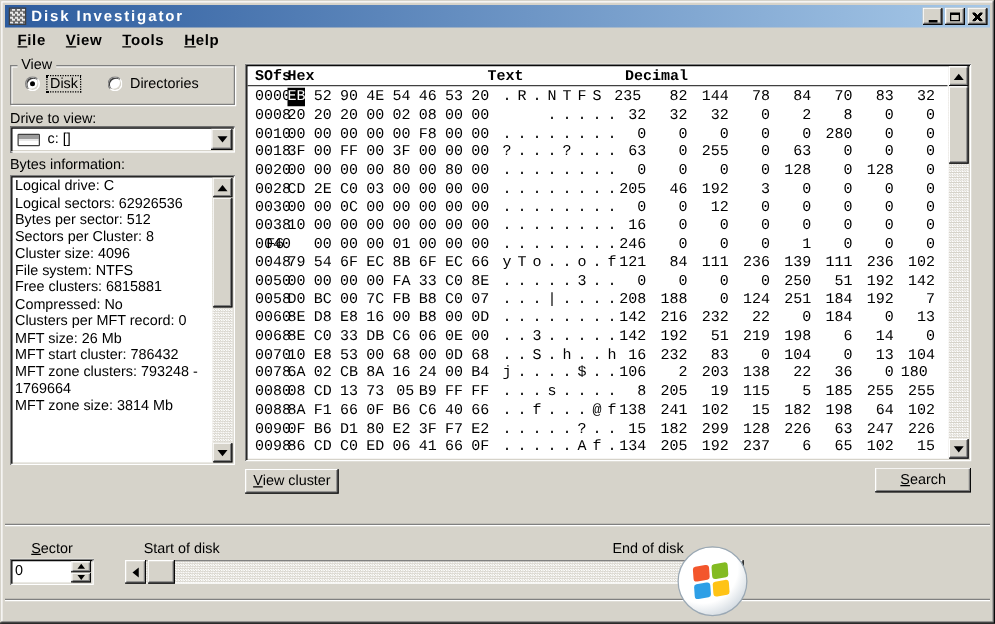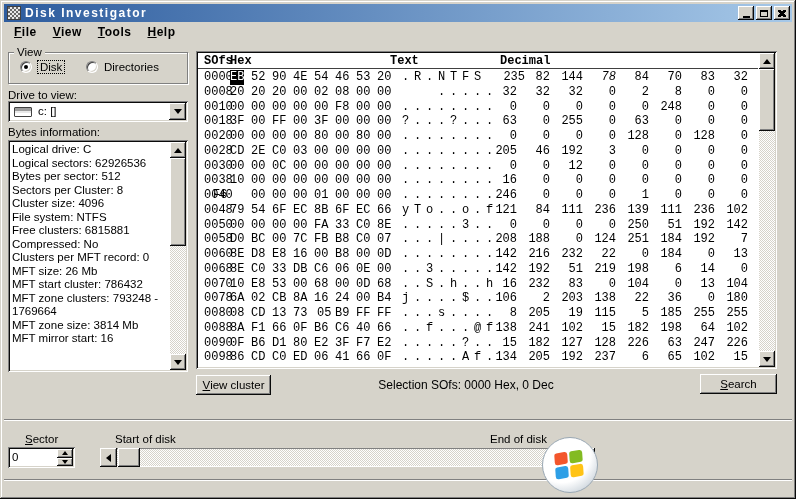--- a/index.html
+++ b/index.html
@@ -213,21 +213,20 @@
         <div class="info-line">Sectors per Cluster: 8</div>
         <div class="info-line">Cluster size: 4096</div>
         <div class="info-line">File system: NTFS</div>
         <div class="info-line">Free clusters: 6815881</div>
         <div class="info-line">Compressed: No</div>
         <div class="info-line">Clusters per MFT record: 0</div>
         <div class="info-line">MFT size: 26 Mb</div>
         <div class="info-line">MFT start cluster: 786432</div>
         <div class="info-line">MFT zone clusters: 793248 - 1769664</div>
         <div class="info-line">MFT zone size: 3814 Mb</div>
-        <div class="info-line">MFT mirror start: 16</div>
       </div>
     <div class="vsb">
       <div class="track checker"></div>
       <div class="sb-btn raised up">
           <div class="tri-up"></div>
         </div>
       <div class="thumb raised" style="height:88px;"></div>
       <div class="sb-btn raised down">
           <div class="tri-down"></div>
         </div>
@@ -254,24 +253,24 @@
           <span class="byte" style="left:158px">53</span>
           <span class="byte" style="left:179px">20</span>
           <span class="tch" style="left:204px">.</span>
           <span class="tch" style="left:216px">R</span>
           <span class="tch" style="left:228px">.</span>
           <span class="tch" style="left:240px">N</span>
           <span class="tch" style="left:252px">T</span>
           <span class="tch" style="left:264px">F</span>
           <span class="tch" style="left:276px">S</span>
           <span class="tch" style="left:288px">&nbsp;</span>
-          <span class="dch" style="left:294px; width:33px;">235</span>
+          <span class="dch" style="left:282px; width:33px;">235</span>
           <span class="dch" style="left:319px; width:33px;">82</span>
           <span class="dch" style="left:352px; width:33px;">144</span>
-          <span class="dch" style="left:385px; width:33px;font-style:italic;">78</span>
+          <span class="dch" style="left:385px; width:33px;">78</span>
           <span class="dch" style="left:418px; width:33px;">84</span>
           <span class="dch" style="left:451px; width:33px;">70</span>
           <span class="dch" style="left:484px; width:33px;">83</span>
           <span class="dch" style="left:517px; width:33px;">32</span>
         </div>
         <div class="hexrow">
           <span class="c-sofs">0008</span>
           <span class="byte" style="left:32px">20</span>
           <span class="byte" style="left:53px">20</span>
           <span class="byte" style="left:74px">20</span>
@@ -313,21 +312,21 @@
           <span class="tch" style="left:240px">.</span>
           <span class="tch" style="left:252px">.</span>
           <span class="tch" style="left:264px">.</span>
           <span class="tch" style="left:276px">.</span>
           <span class="tch" style="left:288px">.</span>
           <span class="dch" style="left:286px; width:33px;">0</span>
           <span class="dch" style="left:319px; width:33px;">0</span>
           <span class="dch" style="left:352px; width:33px;">0</span>
           <span class="dch" style="left:385px; width:33px;">0</span>
           <span class="dch" style="left:418px; width:33px;">0</span>
-          <span class="dch" style="left:451px; width:33px;">248</span>
+          <span class="dch" style="left:451px; width:33px;">280</span>
           <span class="dch" style="left:484px; width:33px;">0</span>
           <span class="dch" style="left:517px; width:33px;">0</span>
         </div>
         <div class="hexrow">
           <span class="c-sofs">0018</span>
           <span class="byte" style="left:32px">3F</span>
           <span class="byte" style="left:53px">00</span>
           <span class="byte" style="left:74px">FF</span>
           <span class="byte" style="left:95px">00</span>
           <span class="byte" style="left:116px">3F</span>
@@ -666,21 +665,21 @@
           <span class="tch" style="left:264px">$</span>
           <span class="tch" style="left:276px">.</span>
           <span class="tch" style="left:288px">.</span>
           <span class="dch" style="left:286px; width:33px;">106</span>
           <span class="dch" style="left:319px; width:33px;">2</span>
           <span class="dch" style="left:352px; width:33px;">203</span>
           <span class="dch" style="left:385px; width:33px;">138</span>
           <span class="dch" style="left:418px; width:33px;">22</span>
           <span class="dch" style="left:451px; width:33px;">36</span>
           <span class="dch" style="left:484px; width:33px;">0</span>
-          <span class="dch" style="left:517px; width:33px;">180</span>
+          <span class="dch" style="left:517px; width:33px;text-align:center;">180</span>
         </div>
         <div class="hexrow">
           <span class="c-sofs">0080</span>
           <span class="byte" style="left:32px">08</span>
           <span class="byte" style="left:53px">CD</span>
           <span class="byte" style="left:74px">13</span>
           <span class="byte" style="left:95px">73</span>
           <span class="byte" style="left:119px">05</span>
           <span class="byte" style="left:137px">B9</span>
           <span class="byte" style="left:158px">FF</span>
@@ -742,21 +741,21 @@
           <span class="tch" style="left:204px">.</span>
           <span class="tch" style="left:216px">.</span>
           <span class="tch" style="left:228px">.</span>
           <span class="tch" style="left:240px">.</span>
           <span class="tch" style="left:252px">.</span>
           <span class="tch" style="left:264px">?</span>
           <span class="tch" style="left:276px">.</span>
           <span class="tch" style="left:288px">.</span>
           <span class="dch" style="left:286px; width:33px;">15</span>
           <span class="dch" style="left:319px; width:33px;">182</span>
-          <span class="dch" style="left:352px; width:33px;">127</span>
+          <span class="dch" style="left:352px; width:33px;">299</span>
           <span class="dch" style="left:385px; width:33px;">128</span>
           <span class="dch" style="left:418px; width:33px;">226</span>
           <span class="dch" style="left:451px; width:33px;">63</span>
           <span class="dch" style="left:484px; width:33px;">247</span>
           <span class="dch" style="left:517px; width:33px;">226</span>
         </div>
         <div class="hexrow">
           <span class="c-sofs">0098</span>
           <span class="byte" style="left:32px">86</span>
           <span class="byte" style="left:53px">CD</span>
@@ -790,21 +789,20 @@
           <div class="tri-up"></div>
         </div>
       <div class="thumb raised" style="height:62px;"></div>
       <div class="sb-btn raised down">
           <div class="tri-down"></div>
         </div>
     </div>
   </div>
 
   <div id="view-cluster" class="btn raised"><u>V</u>iew cluster</div>
-  <div class="status-sel">Selection SOfs: 0000 Hex,  0 Dec</div>
   <div id="search-btn" class="btn raised"><u>S</u>earch</div>
 
   <div class="hline" style="top:419px;"></div>
 
   <div class="lbl" style="left:25px; top:433px;"><u>S</u>ector</div>
   <div class="spinner sunken">
     <div class="val">0</div>
     <div class="spin-btns">
       <div class="raised">
           <div class="tri-up"></div>

